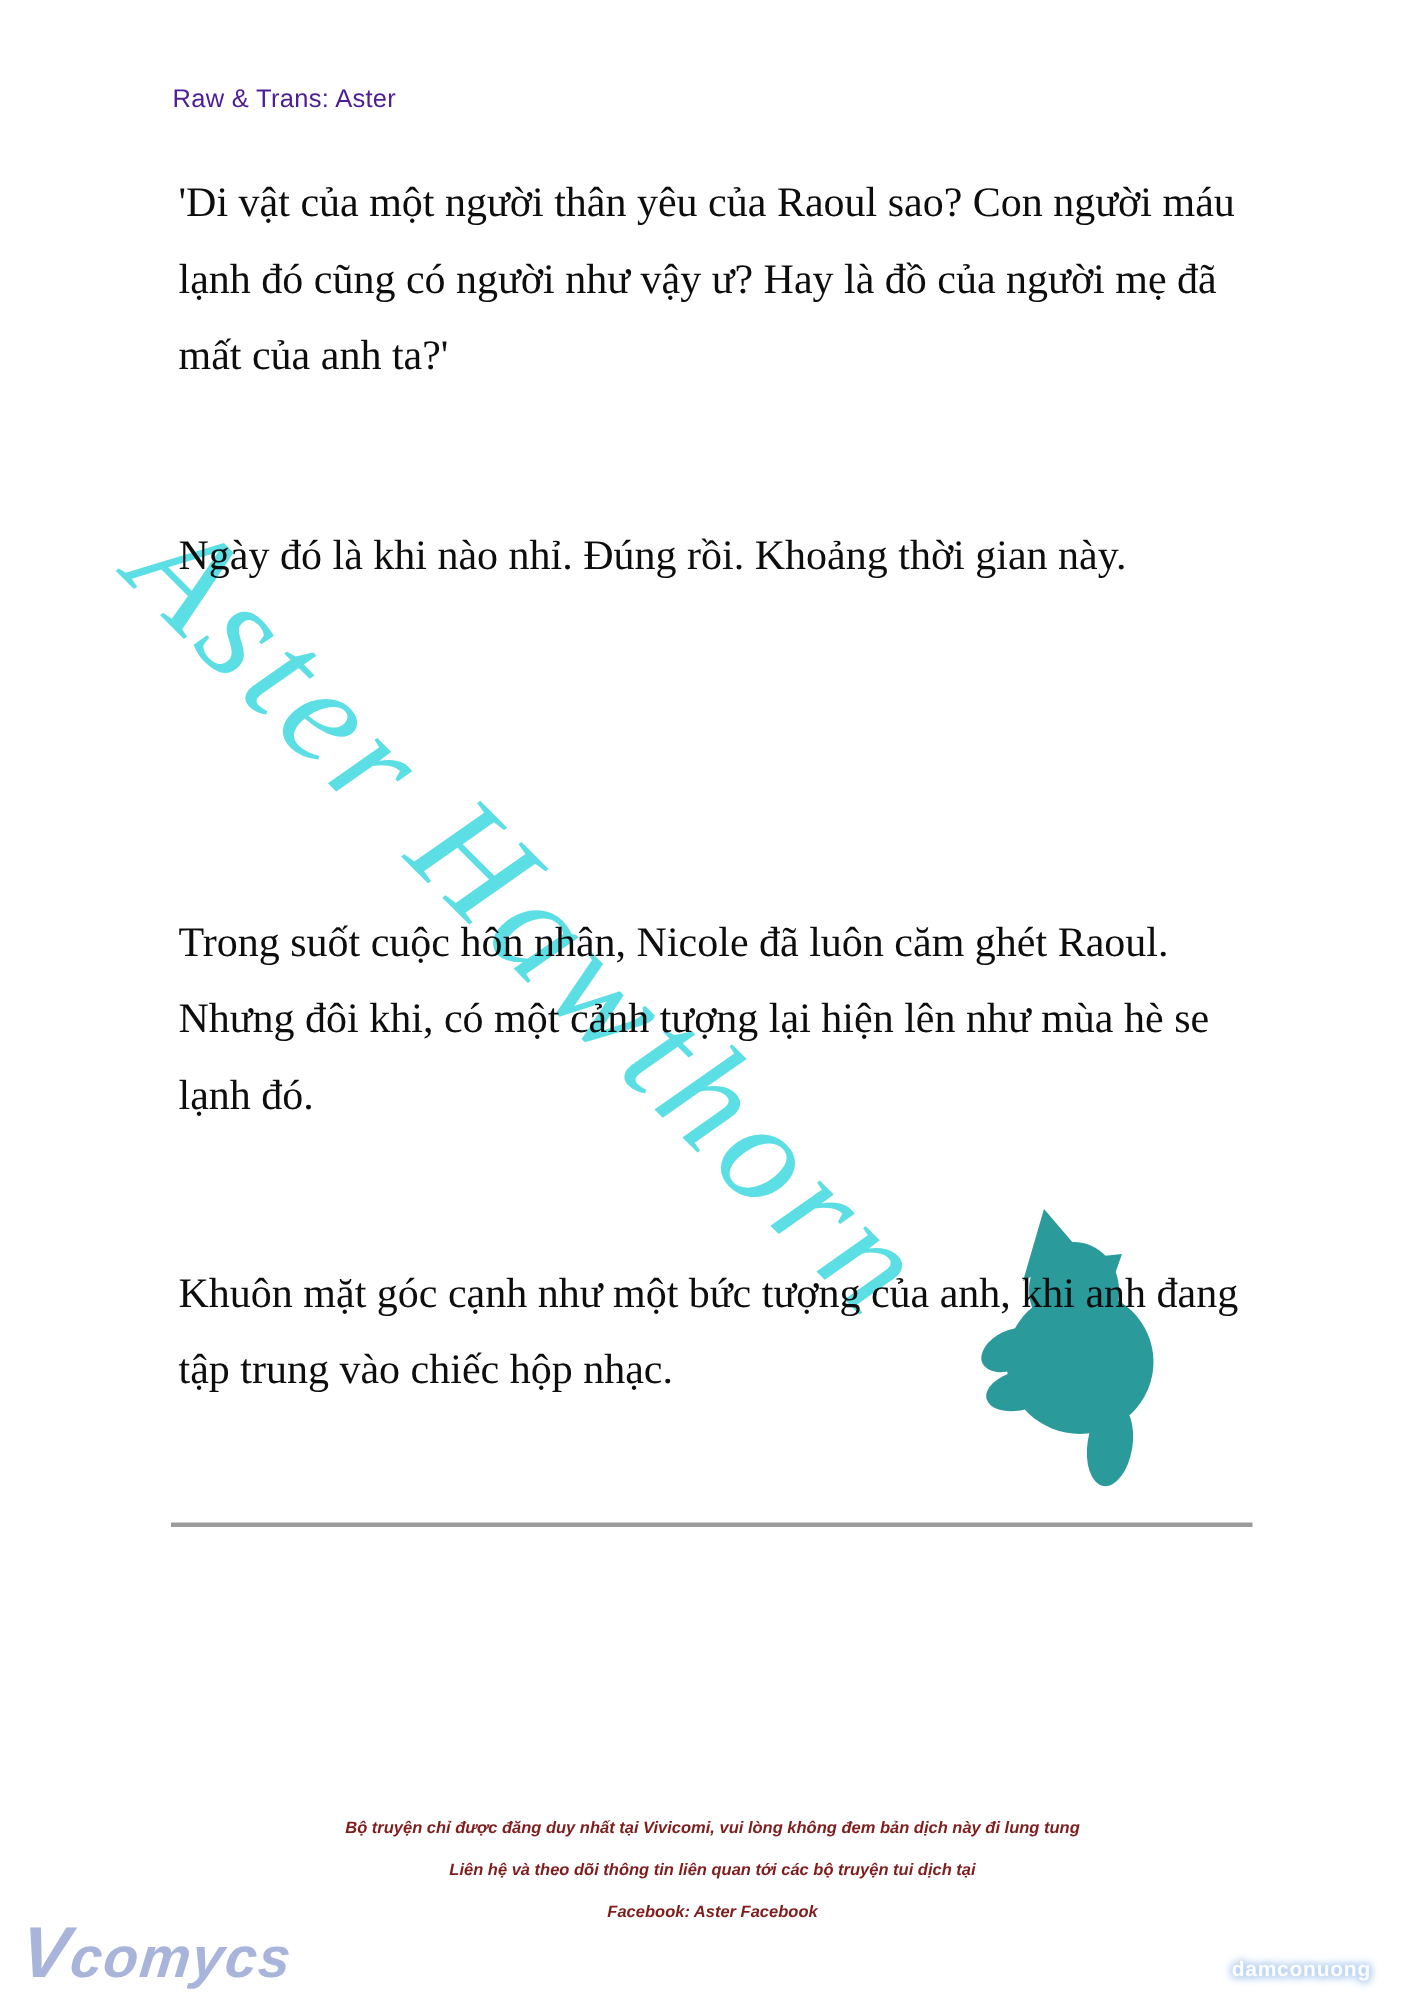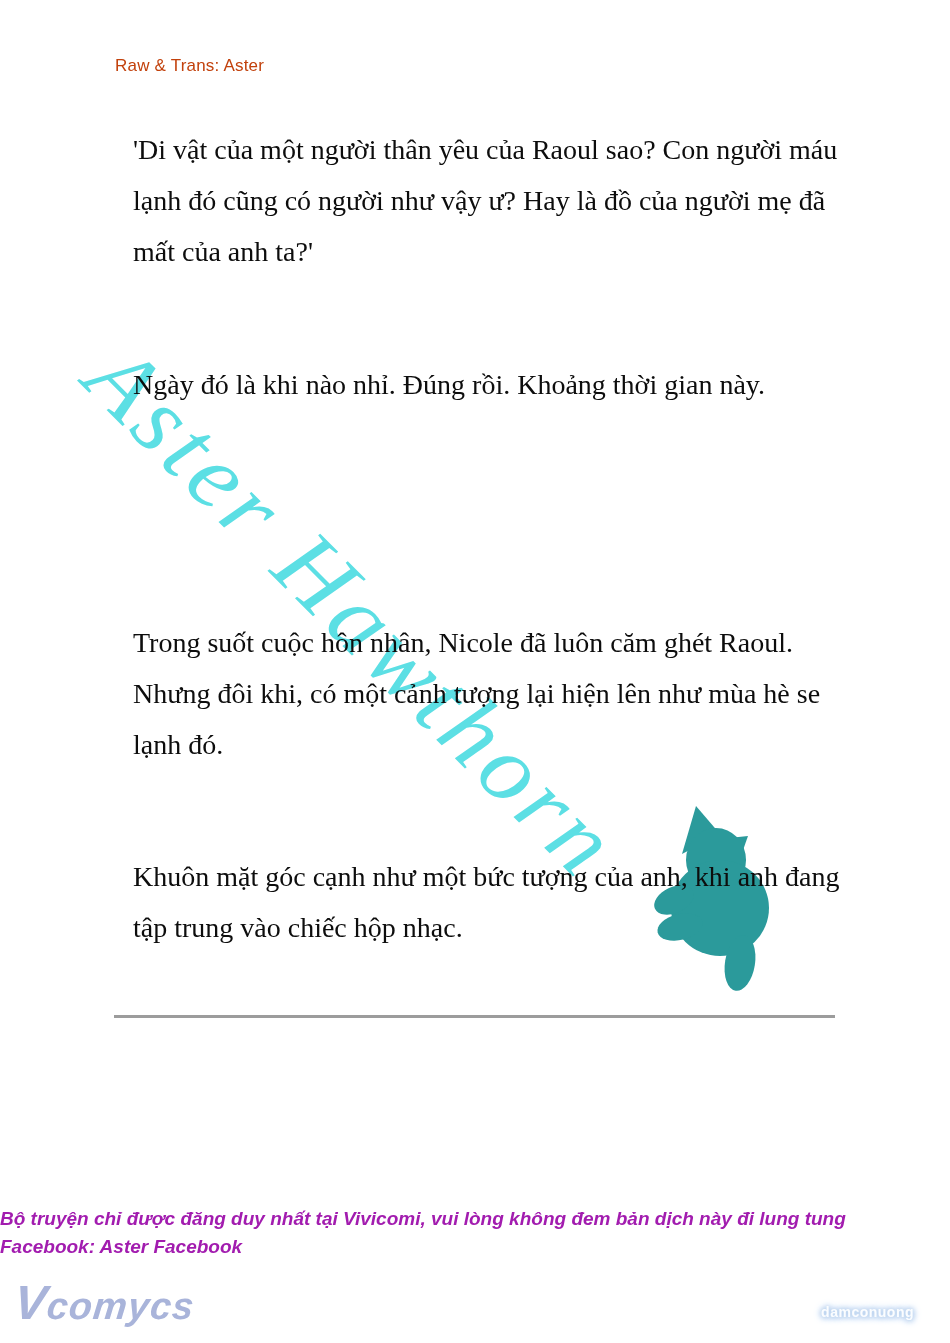--- a/index.html
+++ b/index.html
@@ -7,29 +7,29 @@
     width: 950px; height: 1343px;
     background: #ffffff;
     position: relative;
     overflow: hidden;
     font-family: "Liberation Sans", "DejaVu Sans", sans-serif;
   }
   .page { position: absolute; inset: 0; }
 
   .credit {
     position: absolute; left: 115px; top: 56px;
-    font-size: 17px; color: #c2410c; letter-spacing: 0.2px;
+    font-size: 17px; color: #4c1d95; letter-spacing: 0.2px;
     z-index: 4;
   }
 
   .para {
     position: absolute; left: 115px; width: 732px;
     font-family: "Liberation Serif", "DejaVu Serif", serif;
     font-size: 28px; line-height: 51px; color: #0d0d0d;
-    z-index: 3; margin: 18px;
+    z-index: 3; margin: 4px;
   }
   .p1 { top: 106px; }
   .p2 { top: 341px; }
   .p3 { top: 472px; }
   .p4 { top: 599px; }
   .p5 { top: 833px; }
 
   .watermark {
     position: absolute; left: 143px; top: 322px;
     font-family: "Liberation Serif", "DejaVu Serif", serif;
@@ -51,23 +51,23 @@
 
   .divider {
     position: absolute; left: 114px; top: 1015px;
     width: 721px; height: 3px;
     background: #9c9c9c;
     z-index: 3;
   }
 
   .footer {
     position: absolute; left: 0; top: 1205px; width: 950px;
-    text-align: left;
-    font-size: 19px; font-weight: bold; font-style: italic;
-    color: #a21caf; line-height: 28px;
+    text-align: center;
+    font-size: 11px; font-weight: bold; font-style: italic;
+    color: #7f1d1d; line-height: 28px;
     z-index: 3;
   }
 
   .logo {
     position: absolute; left: 14px; top: 1284px;
     font-size: 38px; font-weight: bold; font-style: italic;
     color: #a9b4da; letter-spacing: 1px;
     transform: skewX(-6deg);
     z-index: 3;
   }
@@ -104,20 +104,21 @@
 
   <p class="para p1">'Di vật của một người thân yêu của Raoul sao? Con người máu lạnh đó cũng có người như vậy ư? Hay là đồ của người mẹ đã mất của anh ta?'</p>
   <p class="para p2">Ngày đó là khi nào nhỉ. Đúng rồi. Khoảng thời gian này.</p>
   <p class="para p5">Khuôn mặt góc cạnh như một bức tượng của anh, khi anh đang tập trung vào chiếc hộp nhạc.</p>
   <p class="para p4">Trong suốt cuộc hôn nhân, Nicole đã luôn căm ghét Raoul. Nhưng đôi khi, có một cảnh tượng lại hiện lên như mùa hè se lạnh đó.</p>
 
   <div class="divider"></div>
 
   <div class="footer">
     <div>Bộ truyện chỉ được đăng duy nhất tại Vivicomi, vui lòng không đem bản dịch này đi lung tung</div>
+    <div>Liên hệ và theo dõi thông tin liên quan tới các bộ truyện tui dịch tại</div>
     <div>Facebook: Aster Facebook</div>
   </div>
 
   <div class="logo">
     <span class="logo-v">V</span><span>comycs</span>
   </div>
 
   <div class="sitetag">damconuong</div>
 
 </div>

